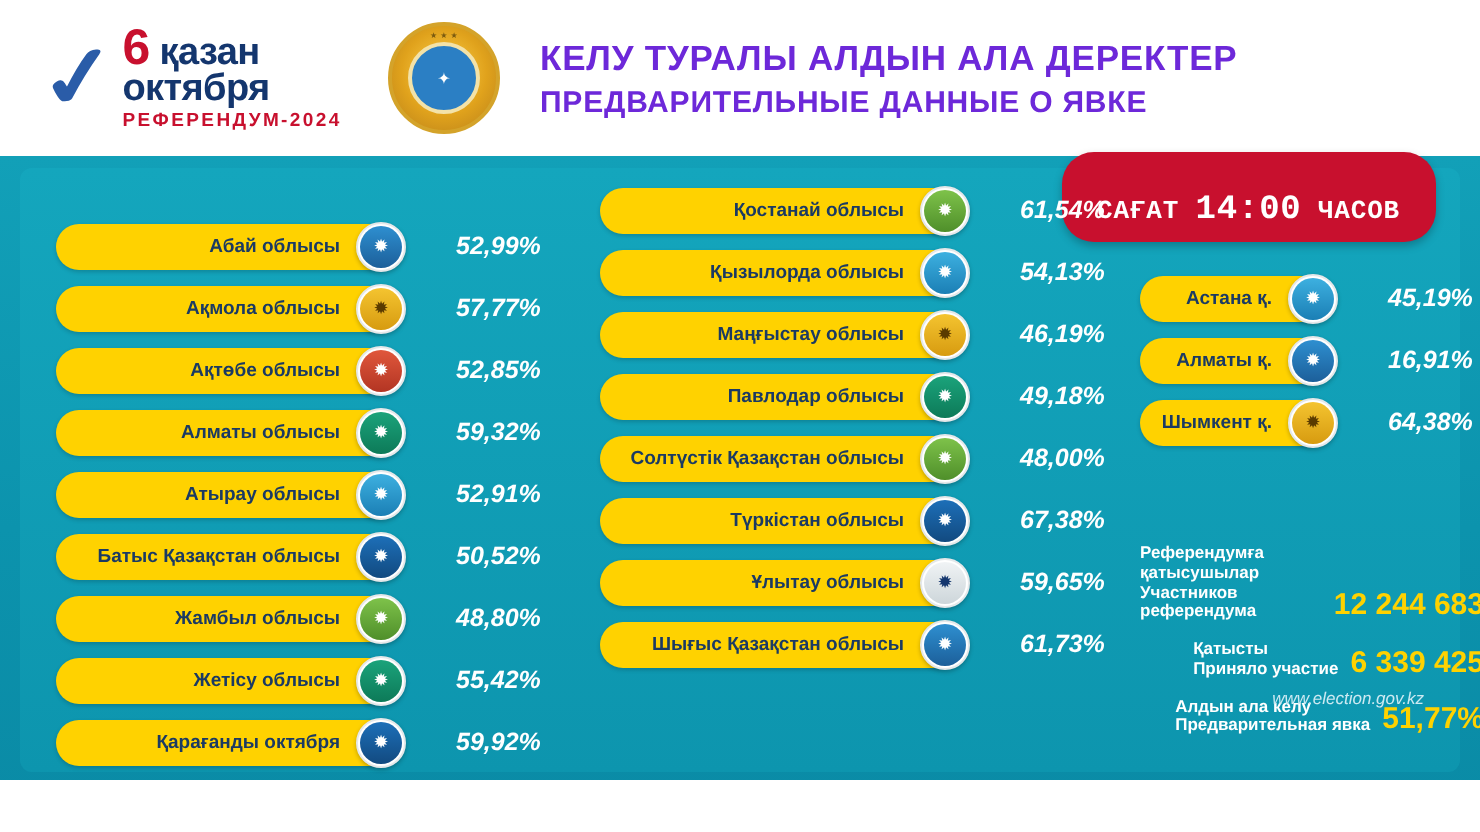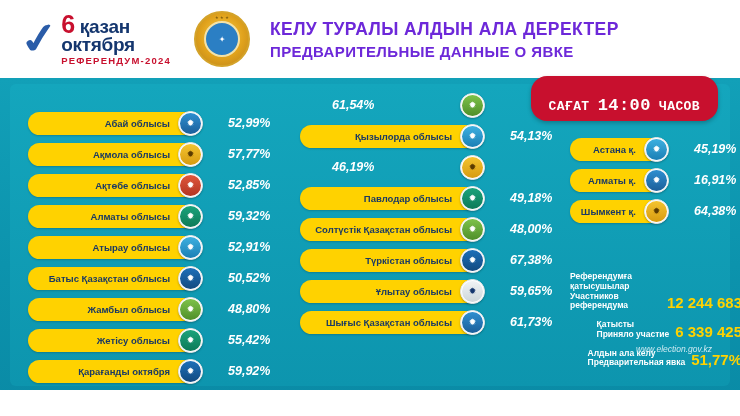--- a/index.html
+++ b/index.html
@@ -313,35 +313,41 @@
               <span class="name">Қарағанды октября</span>
             </div>
             <div class="badge-icon">
               <div class="sym e7" style="width: 21px; height: 21px; border-radius: 50%; display: flex; align-items: center; justify-content: center; font-size: 9px;">✹</div>
             </div>
             <span class="pct">59,92%</span>
           </div>
         </div>
       <div class="col col-2">
           <div class="row">
+            <div class="pill">
+              <span class="name">Қостанай облысы</span>
+            </div>
             <div class="badge-icon">
               <div class="sym e6" style="width: 21px; height: 21px; border-radius: 50%; display: flex; align-items: center; justify-content: center; font-size: 9px;">✹</div>
             </div>
             <span class="pct">61,54%</span>
           </div>
           <div class="row">
             <div class="pill">
               <span class="name">Қызылорда облысы</span>
             </div>
             <div class="badge-icon">
               <div class="sym e5" style="width: 21px; height: 21px; border-radius: 50%; display: flex; align-items: center; justify-content: center; font-size: 9px;">✹</div>
             </div>
             <span class="pct">54,13%</span>
           </div>
           <div class="row">
+            <div class="pill">
+              <span class="name">Маңғыстау облысы</span>
+            </div>
             <div class="badge-icon">
               <div class="sym e2" style="width: 21px; height: 21px; border-radius: 50%; display: flex; align-items: center; justify-content: center; font-size: 9px;">✹</div>
             </div>
             <span class="pct">46,19%</span>
           </div>
           <div class="row">
             <div class="pill">
               <span class="name">Павлодар облысы</span>
             </div>
             <div class="badge-icon">

